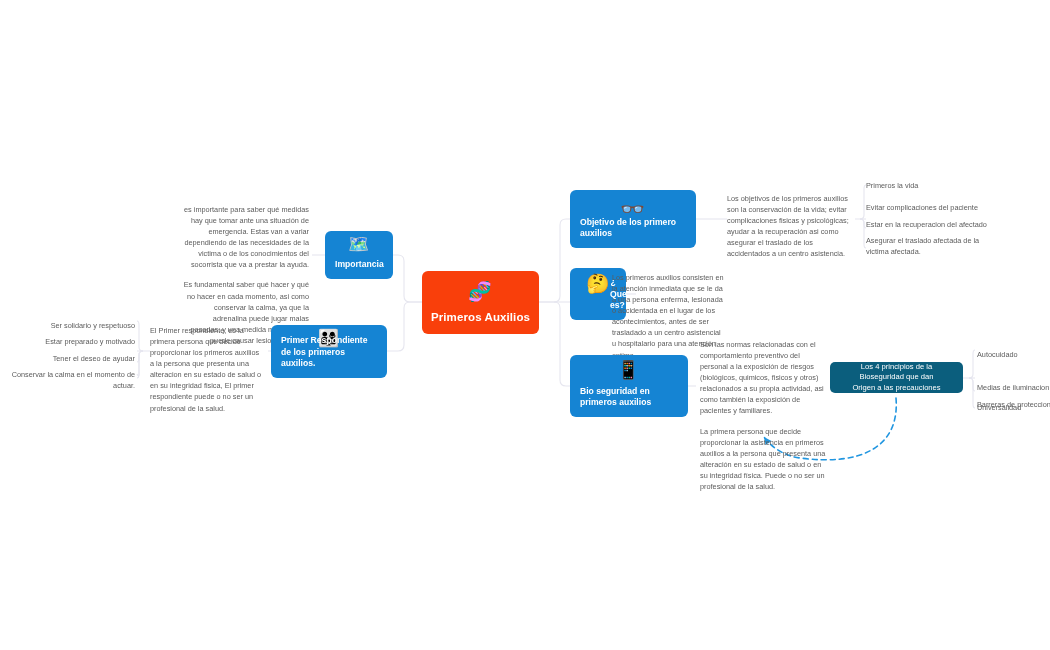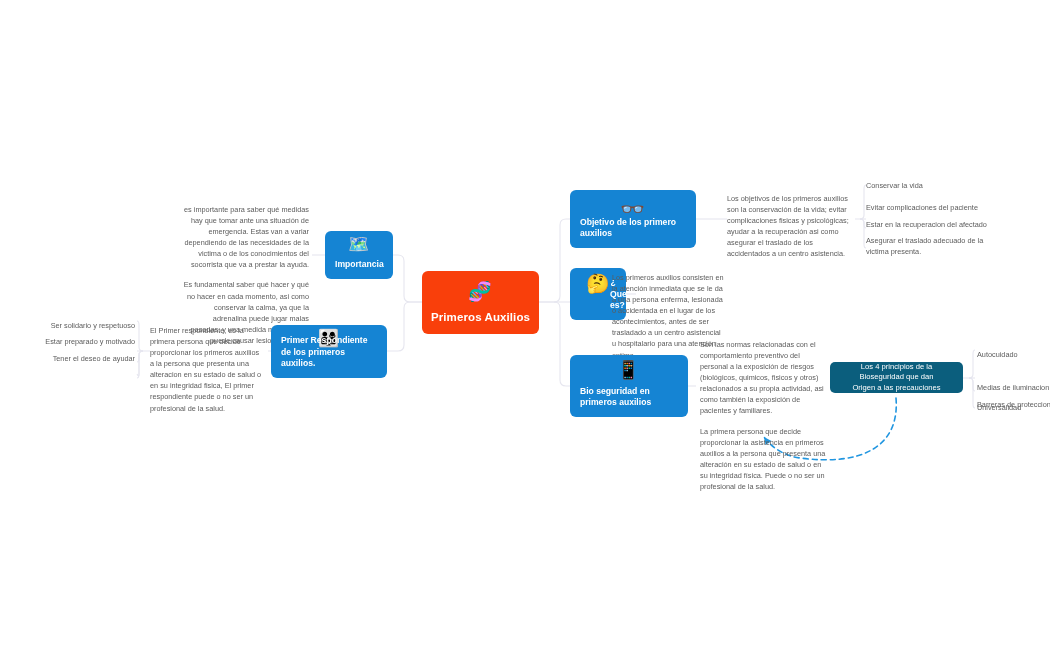--- a/index.html
+++ b/index.html
@@ -167,24 +167,24 @@
     <span class="lbl">Primeros Auxilios</span>
   </div>
 
   <div class="node branch" id="n-objetivo">
     <span class="emoji">👓</span>
     <span class="lbl">Objetivo  de los primero auxilios</span>
   </div>
   <div class="txt" id="t-objetivo">
     <p>Los objetivos de los primeros auxilios son la conservación de la vida; evitar complicaciones fisicas y psicológicas; ayudar a la recuperación asi como asegurar el traslado de los accidentados a un centro asistencia.</p>
   </div>
-  <div class="leaf" id="l-obj-0">Conservar la vida</div>
+  <div class="leaf" id="l-obj-0">Primeros la vida</div>
   <div class="leaf" id="l-obj-1">Evitar complicaciones del paciente</div>
   <div class="leaf" id="l-obj-2">Estar en la recuperacion del afectado</div>
-  <div class="leaf" id="l-obj-3">Asegurar el traslado adecuado de la victima presenta.</div>
+  <div class="leaf" id="l-obj-3">Asegurar el traslado afectada de la victima afectada.</div>
 
   <div class="node branch" id="n-quees">
     <span class="emoji">🤔</span>
     <span class="lbl">¿ Que es?</span>
   </div>
   <div class="txt" id="t-quees">
     <p>Los primeros auxilios consisten en la atención inmediata que se le da a una persona enferma, lesionada o accidentada en el lugar de los acontecimientos, antes de ser trasladado a un centro asistencial u hospitalario para una atención optima.</p>
   </div>
 
   <div class="node branch" id="n-bio">
@@ -215,14 +215,15 @@
   <div class="node branch" id="n-primer">
     <span class="emoji">👨‍👩‍👧</span>
     <span class="lbl">Primer Respondiente de los primeros auxilios.</span>
   </div>
   <div class="txt" id="t-primer">
     <p>El Primer respondiente, es la primera persona que decide proporcionar los primeros auxilios a la persona que presenta una alteracion en su estado de salud o en su integridad fisica, El primer respondiente puede o no ser un profesional de la salud.</p>
   </div>
   <div class="leaf r" id="l-cual-0">Ser solidario y respetuoso</div>
   <div class="leaf r" id="l-cual-1">Estar preparado y motivado</div>
   <div class="leaf r" id="l-cual-2">Tener el deseo de ayudar</div>
+  <div class="leaf r" id="l-cual-3">Conservar la calma en el momento de actuar.</div>
 
 </div>
 
 </body></html>

